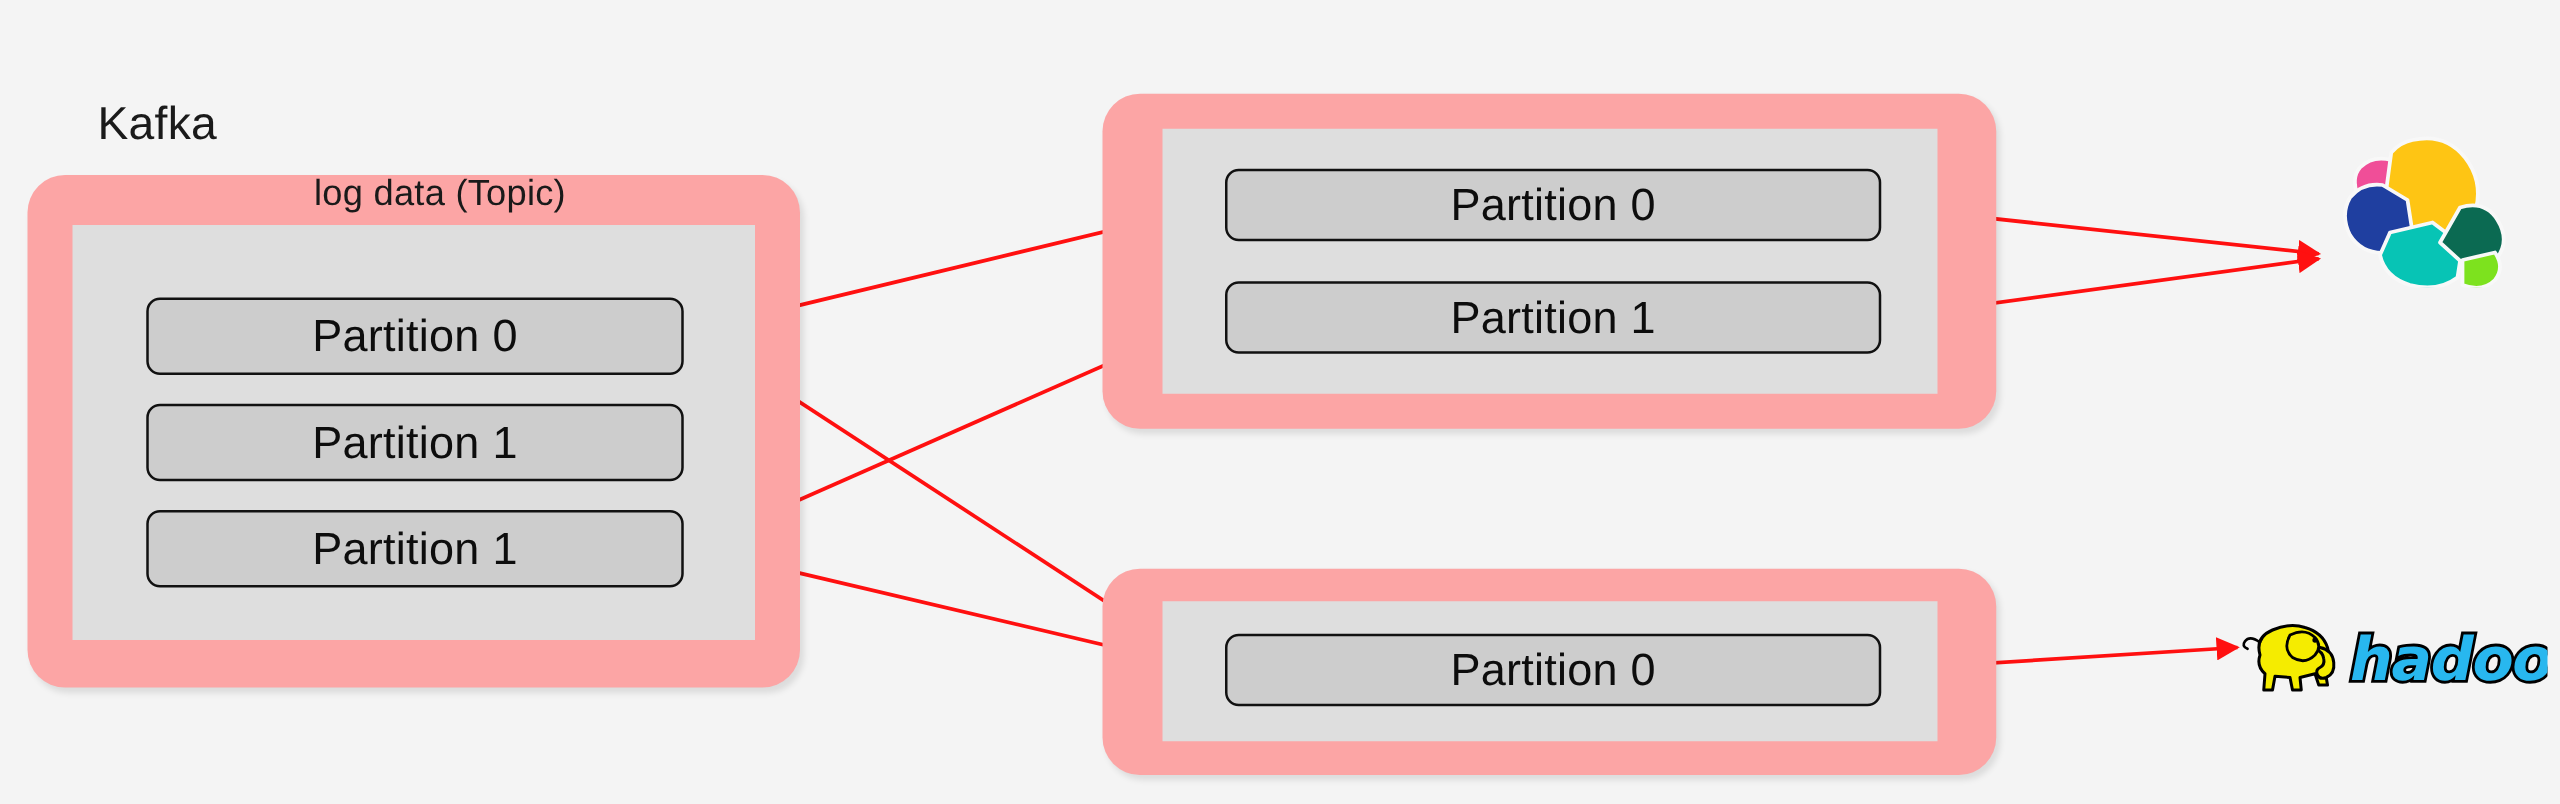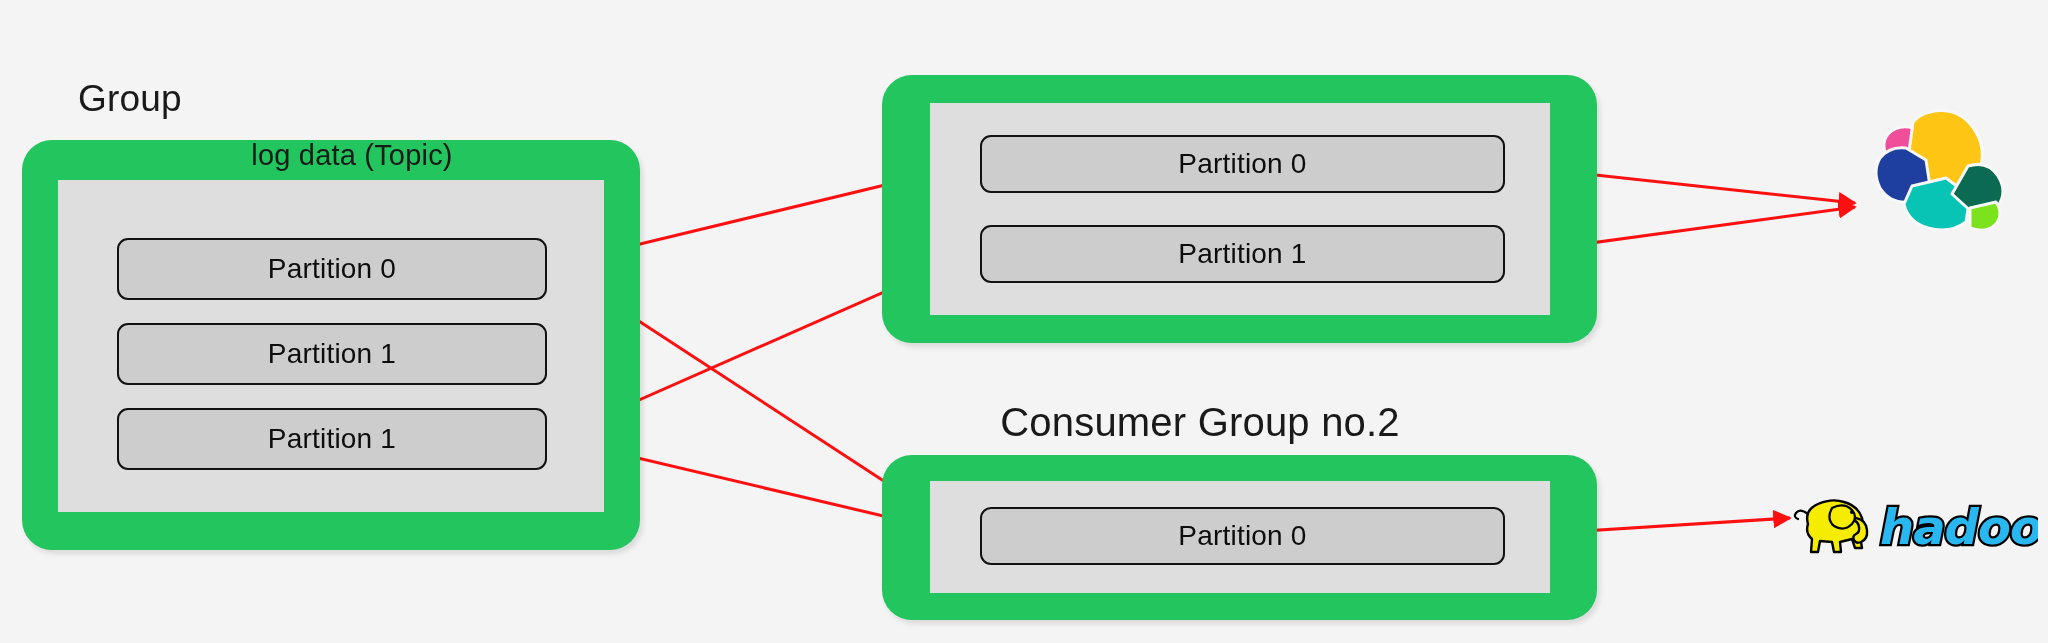--- a/index.html
+++ b/index.html
@@ -13,21 +13,21 @@
     width: 2048px;
     height: 643px;
     background: #f4f4f4;
     font-family: "Liberation Sans", sans-serif;
     overflow: hidden;
   }
 
   
   .group-outer {
     position: absolute;
-    background: #22c55e;
+    background: #fca5a5;
     border-radius: 30px;
     box-shadow: 3px 4px 5px rgba(0,0,0,0.10);
   }
   .group-inner {
     position: absolute;
     background: #dedede;
   }
 
   
   .caption {
@@ -43,21 +43,21 @@
   
   .partition {
     position: absolute;
     background: #cdcdcd;
     border: 2.5px solid #111111;
     border-radius: 11px;
     display: flex;
     align-items: center;
     justify-content: center;
     color: #0d0d0d;
-    font-size: 28px;
+    font-size: 36px;
     letter-spacing: .2px;
     box-sizing: border-box;
   }
 
   
   #arrows {
     position: absolute;
     left: 0; top: 0;
     width: 2048px;
     height: 643px;
@@ -90,21 +90,21 @@
 
     <line x1="553" y1="438" x2="968" y2="536" stroke="#ff1010" stroke-width="3" marker-end="url(#ah)"></line>
 
     <line x1="1503" y1="165" x2="1855" y2="203" stroke="#ff1010" stroke-width="3" marker-end="url(#ah)"></line>
 
     <line x1="1503" y1="255" x2="1855" y2="207" stroke="#ff1010" stroke-width="3" marker-end="url(#ah)"></line>
 
     <line x1="1503" y1="536" x2="1790" y2="518" stroke="#ff1010" stroke-width="3" marker-end="url(#ah)"></line>
   </svg>
 
-  <div class="caption caption-kafka" style="left:78px; top:78px;">Group</div>
+  <div class="caption caption-kafka" style="left:78px; top:78px;">Kafka</div>
 
   <div class="group-outer" style="left:22px; top:140px; width:618px; height:410px;">
     <div class="group-inner" style="left:36px; top:40px; width:546px; height:332px;"></div>
 
     <div class="caption caption-topic" style="left:200px; top:-1px; width:260px; text-align:center;">log data (Topic)</div>
 
     <div class="partition" style="left:95px; top:98px; width:430px; height:62px;">
       <span>Partition 0</span>
     </div>
     <div class="partition" style="left:95px; top:183px; width:430px; height:62px;">
@@ -120,21 +120,20 @@
     <div class="group-inner" style="left:48px; top:28px; width:620px; height:212px;"></div>
 
     <div class="partition" style="left:98px; top:60px; width:525px; height:58px;">
       <span>Partition 0</span>
     </div>
     <div class="partition" style="left:98px; top:150px; width:525px; height:58px;">
       <span>Partition 1</span>
     </div>
   </div>
 
-  <div class="caption caption-group" style="left:880px; top:400px; width:640px; text-align:center;">Consumer Group no.2</div>
 
   <div class="group-outer" style="left:882px; top:455px; width:715px; height:165px;">
     <div class="group-inner" style="left:48px; top:26px; width:620px; height:112px;"></div>
 
     <div class="partition" style="left:98px; top:52px; width:525px; height:58px;">
       <span>Partition 0</span>
     </div>
   </div>
 
   <div class="logo es-logo" style="left:1852px; top:100px; width:160px; height:130px;">

